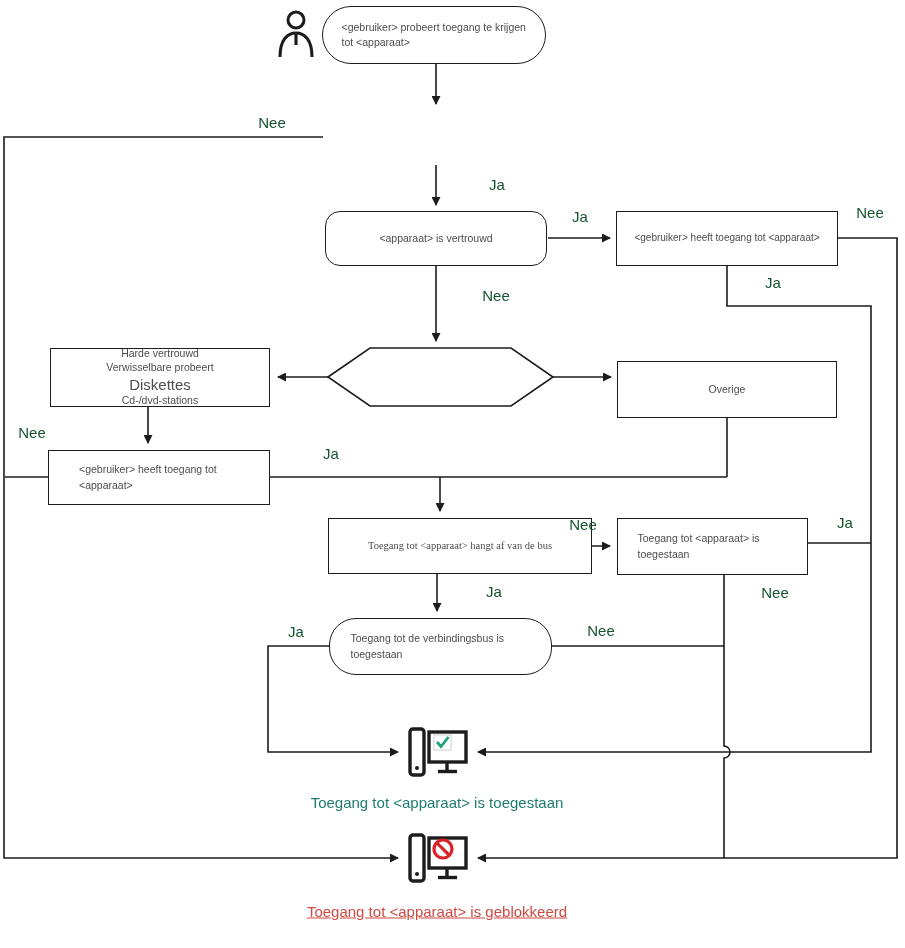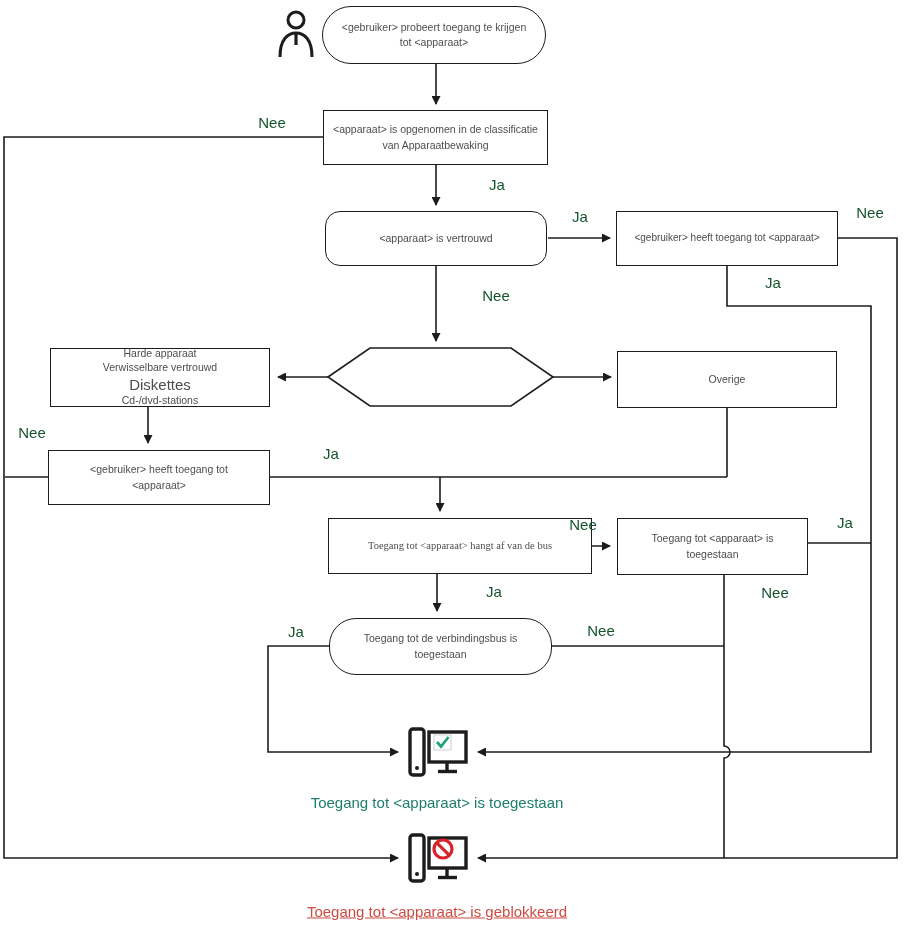--- a/index.html
+++ b/index.html
@@ -10,21 +10,21 @@
     --block-sign:#d8232a;
   }
   html,body{margin:0;padding:0;background:#fff;}
   .canvas{position:relative;width:905px;height:948px;background:#fff;
           font-family:"Liberation Sans", sans-serif;overflow:hidden;}
   svg.wires{position:absolute;left:0;top:0;}
   .wires path{stroke:var(--line);stroke-width:1.6;fill:none;}
   .wires polygon.hex{stroke:var(--line);stroke-width:1.6;fill:#fff;}
   .node{position:absolute;border:1.5px solid var(--line);background:#fff;
         display:flex;align-items:center;justify-content:center;flex-direction:column;
-        text-align:center;color:#4d4d4d;font-size:10.5px;line-height:1.45;
+        text-align:left;color:#4d4d4d;font-size:10.5px;line-height:1.45;
         padding:20px 8px;box-sizing:border-box;}
   .node span{display:block;}
   .stadium{border-radius:29px;}
   .hex-text{position:absolute;border:none;background:transparent;}
   .nowrap span{white-space:nowrap;font-size:10px;}
   .lbl{position:absolute;transform:translate(-50%,-50%);font-size:15px;
        color:#14532d;white-space:nowrap;}
   .outcome{position:absolute;transform:translate(-50%,-50%);font-size:15px;white-space:nowrap;}
   .outcome.allowed{color:var(--allowed-text);}
   .outcome.blocked{color:var(--blocked-text);text-decoration:underline;}
@@ -70,41 +70,38 @@
   <svg class="icon" style="left:277px;top:10px;" width="38" height="48" viewBox="0 0 38 48">
     <circle class="dark" cx="19" cy="10" r="8" stroke-width="3"></circle>
     <path class="dark" d="M3,47 C3,29 11,23 19,23 C27,23 35,29 35,47" stroke-width="3"></path>
     <path class="dark" d="M19,24 L19,35" stroke-width="3.2"></path>
   </svg>
 
   <div class="node stadium" style="left:322px;top:6px;width:224px;height:58px;">
     <span style="max-width:185px;">&lt;gebruiker&gt; probeert toegang te krijgen tot &lt;apparaat&gt;</span>
   </div>
 
-  <div class="node" style="left:323px;top:110px;width:225px;height:55px;">
-    <span>&lt;apparaat&gt; is opgenomen in de classificatie van Apparaatbewaking</span>
-  </div>
 
   <div class="node" style="left:325px;top:211px;width:222px;height:55px;border-radius:15px;">
     <span>&lt;apparaat&gt; is vertrouwd</span>
   </div>
 
   <div class="node nowrap" style="left:616px;top:211px;width:222px;height:55px;">
     <span>&lt;gebruiker&gt; heeft toegang tot &lt;apparaat&gt;</span>
   </div>
 
 
   <div class="node" style="left:50px;top:348px;width:220px;height:59px;line-height:1.3;">
-    <span>Harde apparaat</span>
-    <span>Verwisselbare vertrouwd</span>
+    <span>Harde vertrouwd</span>
+    <span>Verwisselbare probeert</span>
     <span style="font-size:15px;">Diskettes</span>
     <span>Cd-/dvd-stations</span>
   </div>
 
-  <div class="node" style="left:617px;top:351px;width:220px;height:57px;">
+  <div class="node" style="left:617px;top:361px;width:220px;height:57px;">
     <span>Overige</span>
   </div>
 
   <div class="node" style="left:48px;top:450px;width:222px;height:55px;">
     <span style="max-width:160px;">&lt;gebruiker&gt; heeft toegang tot &lt;apparaat&gt;</span>
   </div>
 
   <div class="node" style="left:328px;top:518px;width:264px;height:56px;font-family:Liberation Serif, serif;">
     <span style="max-width:195px;">Toegang tot &lt;apparaat&gt; hangt af van de bus</span>
   </div>

